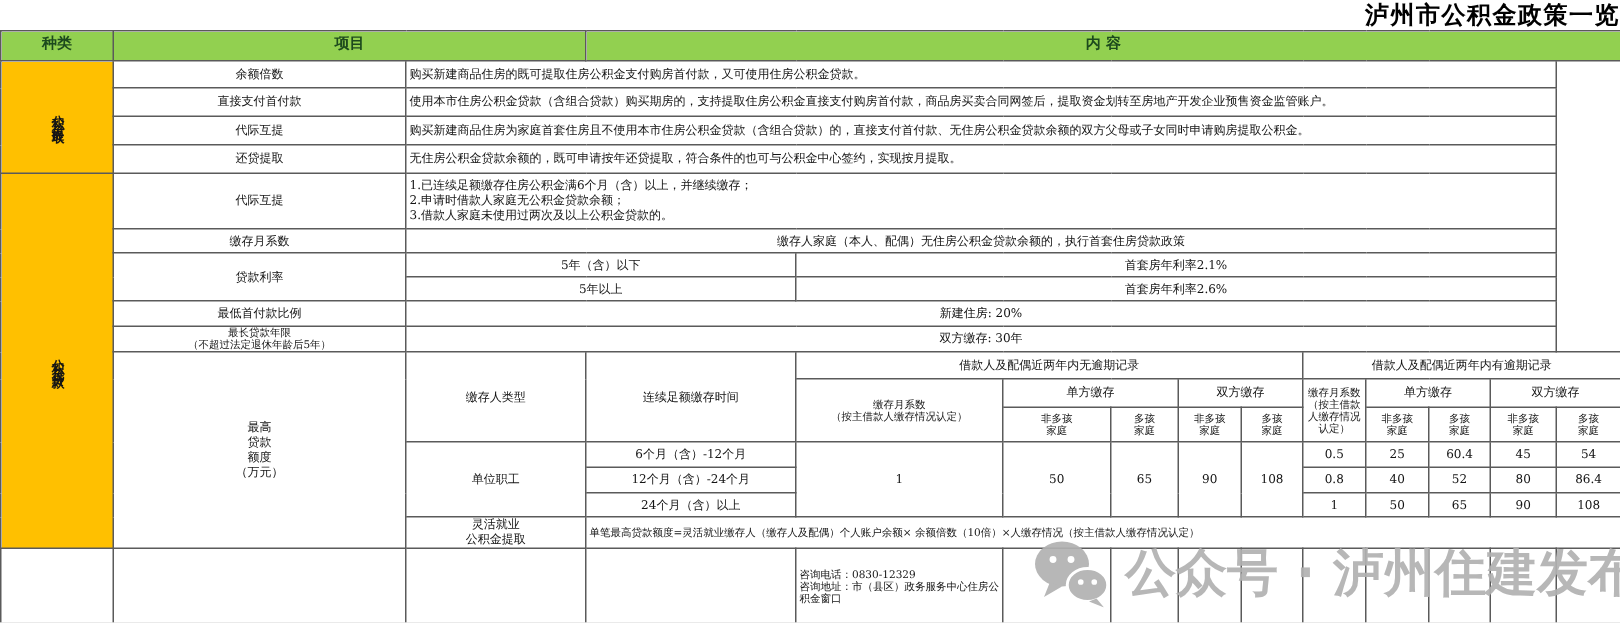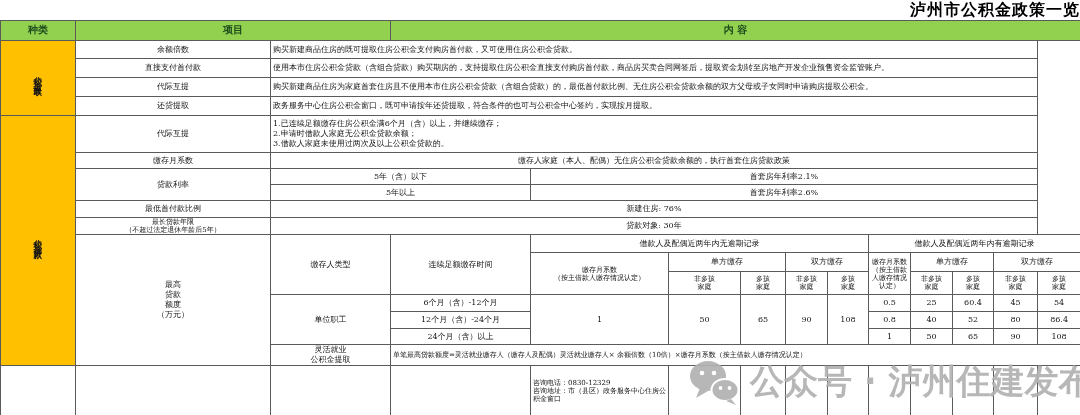--- a/index.html
+++ b/index.html
@@ -59,25 +59,25 @@
         <td class="orange" rowspan="4"><span class="vtext">公积金提取</span></td>
         <td>余额倍数</td>
         <td class="left" colspan="11">购买新建商品住房的既可提取住房公积金支付购房首付款，又可使用住房公积金贷款。</td>
       </tr>
       <tr class="h19">
         <td>直接支付首付款</td>
         <td class="left" colspan="11">使用本市住房公积金贷款（含组合贷款）购买期房的，支持提取住房公积金直接支付购房首付款，商品房买卖合同网签后，提取资金划转至房地产开发企业预售资金监管账户。</td>
       </tr>
       <tr class="h19">
         <td>代际互提</td>
-        <td class="left" colspan="11">购买新建商品住房为家庭首套住房且不使用本市住房公积金贷款（含组合贷款）的，最低首付款比例、无住房公积金贷款余额的双方父母或子女同时申请购房提取公积金。</td>
+        <td class="left" colspan="11">购买新建商品住房为家庭首套住房且不使用本市住房公积金贷款（含组合贷款）的，直接支付首付款、无住房公积金贷款余额的双方父母或子女同时申请购房提取公积金。</td>
       </tr>
       <tr class="h19">
         <td>还贷提取</td>
-        <td class="left" colspan="11">政务服务中心住房公积金窗口，既可申请按年还贷提取，符合条件的也可与公积金中心签约，实现按月提取。</td>
+        <td class="left" colspan="11">无住房公积金贷款余额的，既可申请按年还贷提取，符合条件的也可与公积金中心签约，实现按月提取。</td>
       </tr>
 
       <tr class="h37">
         <td class="orange" rowspan="13"><span class="vtext">公积金贷款</span></td>
         <td>代际互提</td>
         <td class="left" colspan="11">1.已连续足额缴存住房公积金满6个月（含）以上，并继续缴存；
 2.申请时借款人家庭无公积金贷款余额；
 3.借款人家庭未使用过两次及以上公积金贷款的。</td>
       </tr>
       <tr class="h16">
@@ -88,26 +88,26 @@
         <td rowspan="2">贷款利率</td>
         <td colspan="2">5年（含）以下</td>
         <td colspan="9">首套房年利率2.1%</td>
       </tr>
       <tr class="h16">
         <td colspan="2">5年以上</td>
         <td colspan="9">首套房年利率2.6%</td>
       </tr>
       <tr class="h17">
         <td>最低首付款比例</td>
-        <td colspan="11">新建住房: 76%</td>
+        <td colspan="11">新建住房: 20%</td>
       </tr>
       <tr class="h16">
         <td class="small">最长贷款年限
 （不超过法定退休年龄后5年）</td>
-        <td colspan="11">贷款对象: 30年</td>
+        <td colspan="11">双方缴存: 30年</td>
       </tr>
 
       <tr class="h18">
         <td rowspan="7">最高
 贷款
 额度
 （万元）</td>
         <td rowspan="3">缴存人类型</td>
         <td rowspan="3">连续足额缴存时间</td>
         <td colspan="5">借款人及配偶近两年内无逾期记录</td>
@@ -171,21 +171,21 @@
         <td class="num">1</td>
         <td class="num">50</td>
         <td class="num">65</td>
         <td class="num">90</td>
         <td class="num">108</td>
       </tr>
 
       <tr class="h19">
         <td>灵活就业
 公积金提取</td>
-        <td class="left small" colspan="11">单笔最高贷款额度=灵活就业缴存人（缴存人及配偶）灵活就业缴存人× 余额倍数（10倍）×缴存月系数（按主借款人缴存情况认定）</td>
+        <td class="left small" colspan="11">单笔最高贷款额度=灵活就业缴存人（缴存人及配偶）个人账户余额× 余额倍数（10倍）×人缴存情况（按主借款人缴存情况认定）</td>
       </tr>
 
       <tr class="h50">
         <td></td>
         <td></td>
         <td></td>
         <td></td>
         <td class="left small">咨询电话：0830-12329
 咨询地址：市（县区）政务服务中心住房公积金窗口</td>
         <td></td>

